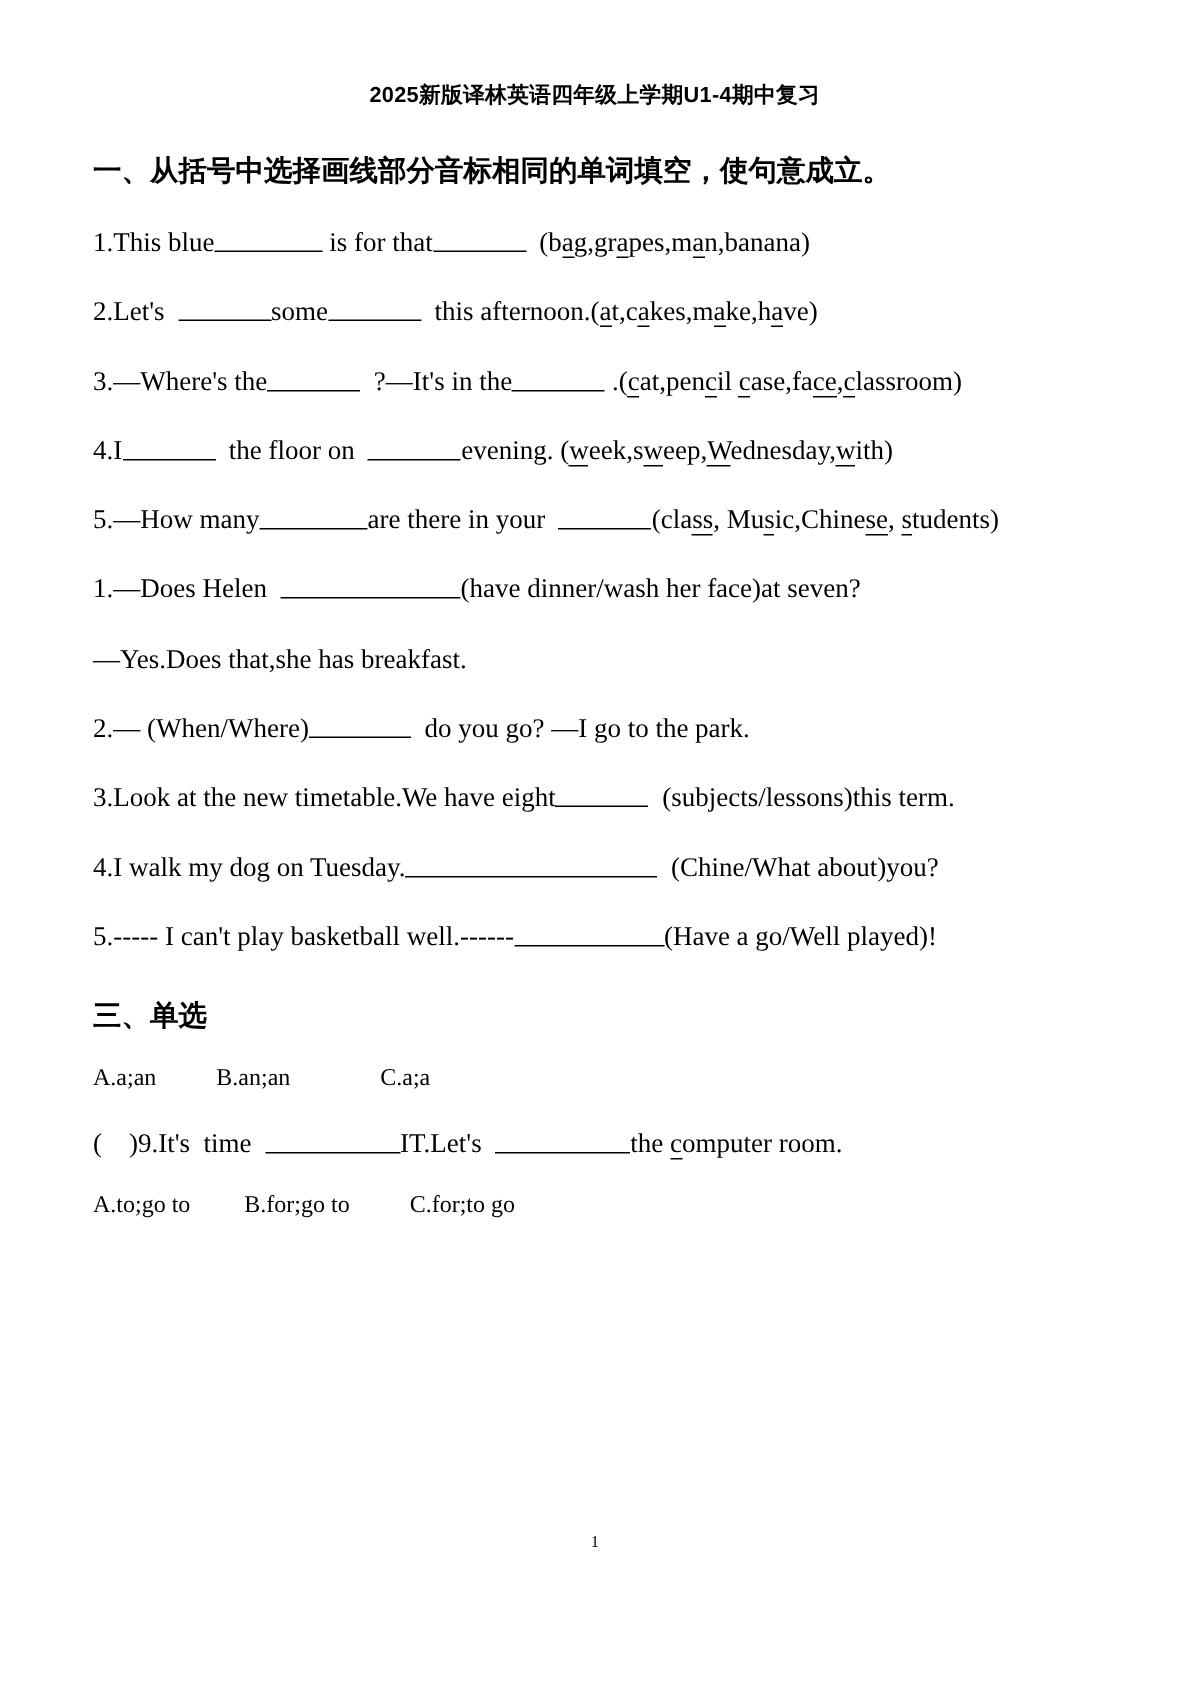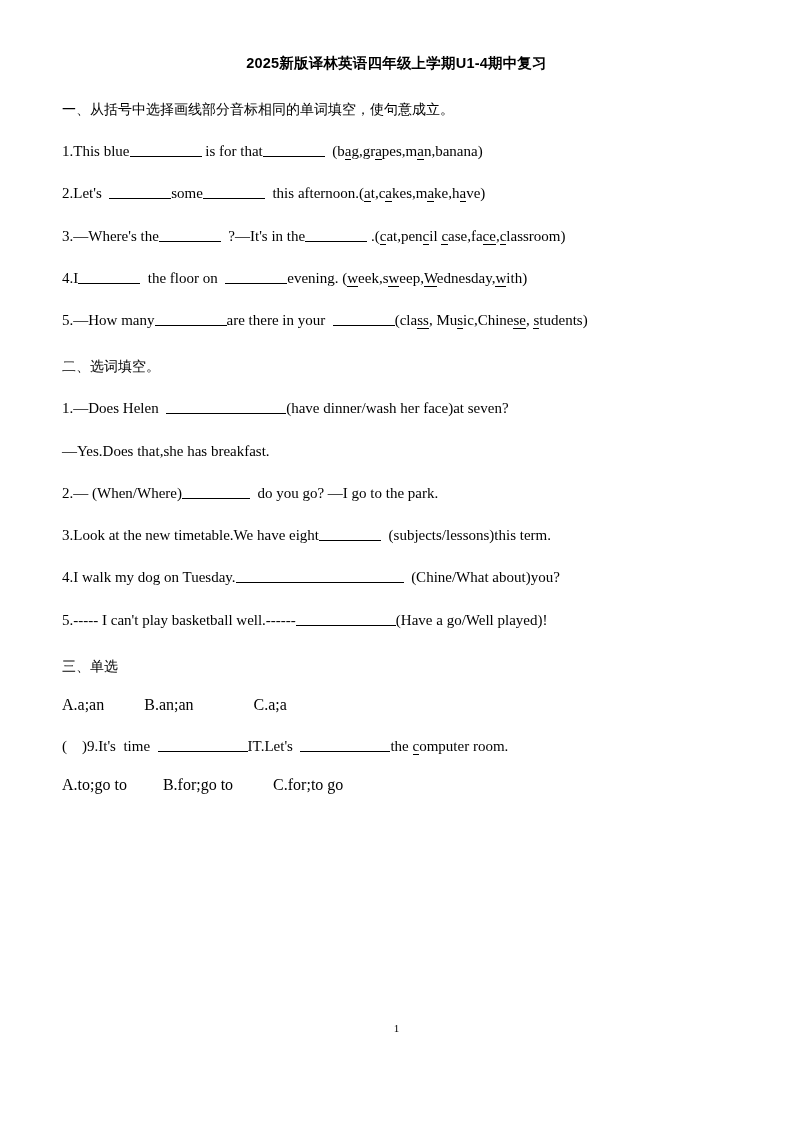--- a/index.html
+++ b/index.html
@@ -23,27 +23,27 @@
   }
   .doc-title {
     text-align: center;
     font-weight: bold;
     font-size: 14.5px;
     font-family: "Liberation Sans", sans-serif;
     margin: 6px 0 0 0;
     letter-spacing: 0.2px;
   }
   .section-heading {
-    font-weight: normal;
-    font-size: 14px;
+    font-weight: bold;
+    font-size: 19px;
     font-family: "Liberation Sans", sans-serif;
     margin: 28px 0 0 0;
   }
   .q {
-    font-size: 15px;
+    font-size: 18px;
     margin: 22px 0 0 0;
     line-height: 1.35;
     white-space: nowrap;
   }
   .opts {
     font-size: 16px;
     margin: 20px 0 0 0;
     white-space: pre;
   }
   
@@ -74,21 +74,20 @@
 
   <div class="doc-title">2025新版译林英语四年级上学期U1-4期中复习</div>
 
   <div id="content">
       <div class="section-heading">一、从括号中选择画线部分音标相同的单词填空，使句意成立。</div>
       <div class="q"><span class="inline">1.This blue</span><span class="blank" style="width: 72px;">&nbsp;</span><span class="inline"> is for that</span><span class="blank" style="width: 62px;">&nbsp;</span><span class="inline">  (b</span><span class="u inline">a</span><span class="inline">g,gr</span><span class="u inline">a</span><span class="inline">pes,m</span><span class="u inline">a</span><span class="inline">n,banana)</span></div>
       <div class="q"><span class="inline">2.Let's  </span><span class="blank" style="width: 62px;">&nbsp;</span><span class="inline">some</span><span class="blank" style="width: 62px;">&nbsp;</span><span class="inline">  this afternoon.(</span><span class="u inline">a</span><span class="inline">t,c</span><span class="u inline">a</span><span class="inline">kes,m</span><span class="u inline">a</span><span class="inline">ke,h</span><span class="u inline">a</span><span class="inline">ve)</span></div>
       <div class="q"><span class="inline">3.—Where's the</span><span class="blank" style="width: 62px;">&nbsp;</span><span class="inline">  ?—It's in the</span><span class="blank" style="width: 62px;">&nbsp;</span><span class="inline"> .(</span><span class="u inline">c</span><span class="inline">at,pen</span><span class="u inline">c</span><span class="inline">il </span><span class="u inline">c</span><span class="inline">ase,fa</span><span class="u inline">ce</span><span class="inline">,</span><span class="u inline">c</span><span class="inline">lassroom)</span></div>
       <div class="q"><span class="inline">4.I</span><span class="blank" style="width: 62px;">&nbsp;</span><span class="inline">  the floor on  </span><span class="blank" style="width: 62px;">&nbsp;</span><span class="inline">evening. (</span><span class="u inline">w</span><span class="inline">eek,s</span><span class="u inline">w</span><span class="inline">eep,</span><span class="u inline">W</span><span class="inline">ednesday,</span><span class="u inline">w</span><span class="inline">ith)</span></div>
       <div class="q"><span class="inline">5.—How many</span><span class="blank" style="width: 72px;">&nbsp;</span><span class="inline">are there in your  </span><span class="blank" style="width: 62px;">&nbsp;</span><span class="inline">(cla</span><span class="u inline">ss</span><span class="inline">, Mu</span><span class="u inline">s</span><span class="inline">ic,Chine</span><span class="u inline">se</span><span class="inline">, </span><span class="u inline">s</span><span class="inline">tudents)</span></div>
-      <div class="section-heading">二、选词填空。</div>
       <div class="q"><span class="inline">1.—Does Helen  </span><span class="blank" style="width: 120px;">&nbsp;</span><span class="inline">(have dinner/wash her face)at seven?</span></div>
       <div class="q"><span class="inline">—Yes.Does that,she has breakfast.</span></div>
       <div class="q"><span class="inline">2.— (When/Where)</span><span class="blank" style="width: 68px;">&nbsp;</span><span class="inline">  do you go? —I go to the park.</span></div>
       <div class="q"><span class="inline">3.Look at the new timetable.We have eight</span><span class="blank" style="width: 62px;">&nbsp;</span><span class="inline">  (subjects/lessons)this term.</span></div>
       <div class="q"><span class="inline">4.I walk my dog on Tuesday.</span><span class="blank" style="width: 168px;">&nbsp;</span><span class="inline">  (Chine/What about)you?</span></div>
       <div class="q"><span class="inline">5.----- I can't play basketball well.------</span><span class="blank" style="width: 100px;">&nbsp;</span><span class="inline">(Have a go/Well played)!</span></div>
       <div class="section-heading">三、单选</div>
       <div class="opts"><span class="inline">A.a;an          B.an;an               C.a;a</span></div>
       <div class="q"><span class="inline">(    )9.It's  time  </span><span class="blank" style="width: 90px;">&nbsp;</span><span class="inline">IT.Let's  </span><span class="blank" style="width: 90px;">&nbsp;</span><span class="inline">the </span><span class="u inline">c</span><span class="inline">omputer room.</span></div>
       <div class="opts"><span class="inline">A.to;go to         B.for;go to          C.for;to go</span></div>

